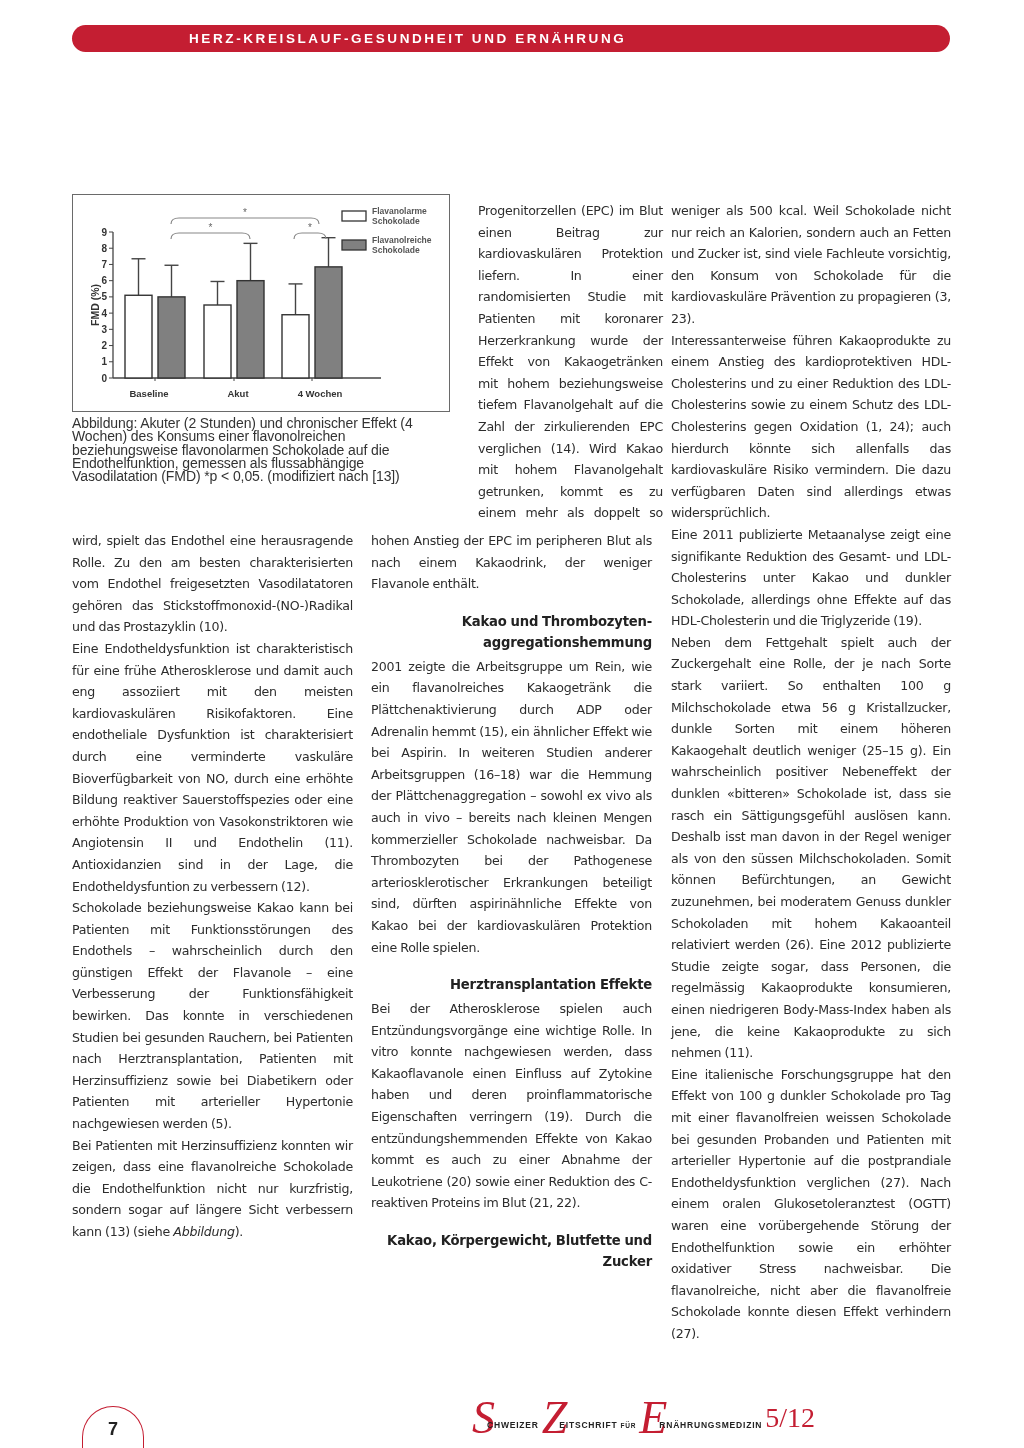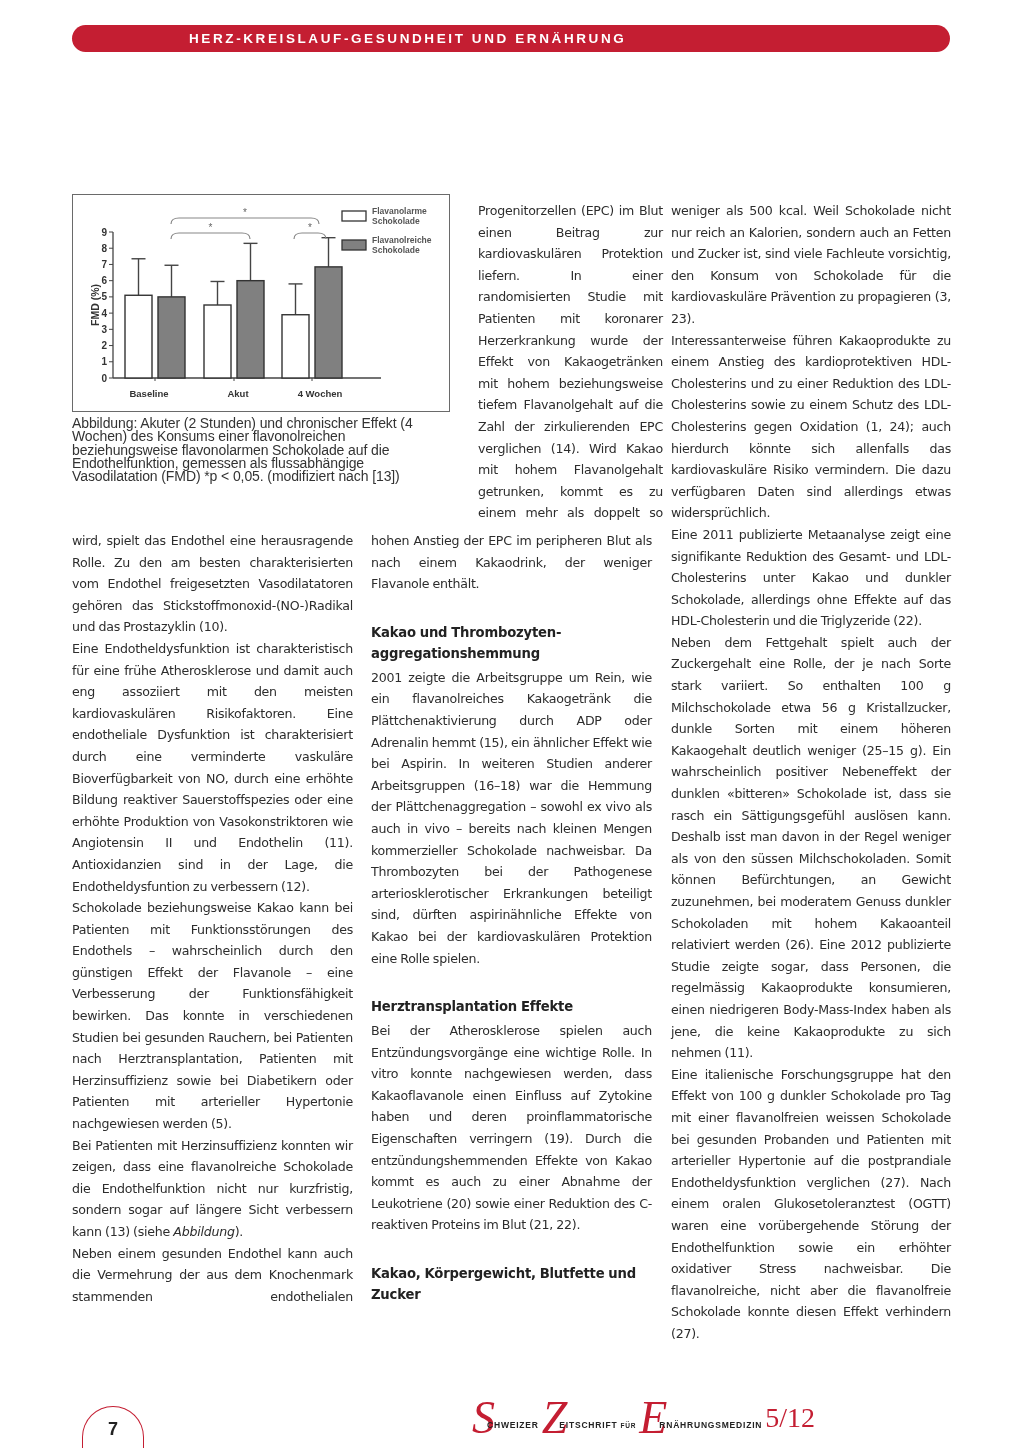--- a/index.html
+++ b/index.html
@@ -28,22 +28,22 @@
   }
 
   .col {
     position: absolute; font-family: "DejaVu Sans", sans-serif;
     font-size: 12.6px; line-height: 21.6px; color: #2d2d2d;
     text-align: justify; letter-spacing: -0.25px; word-spacing: -0.5px;
   }
   .col p { margin: 0; }
   .col h3 {
     font-family: "DejaVu Sans", sans-serif; font-weight: bold; font-size: 13.2px;
-    line-height: 21px; color: #222; text-align: left; letter-spacing: -0.2px;
-    margin-top: 27px; margin-bottom: 3px;
+    line-height: 21px; color: #222; text-align: right; letter-spacing: -0.2px;
+    margin-top: 16px; margin-bottom: 3px;
   }
   .col .last-line { text-align-last: justify; }
 
   #col1 { left: 72px; top: 530px; width: 281px; }
   #col2-top { left: 478px; top: 200px; width: 185px; }
   #col2 { left: 371px; top: 530px; width: 281px; }
   #col3 { left: 671px; top: 200px; width: 280px; }
 
   .page-num-tab {
     position: absolute; left: 82px; top: 1406px; width: 62px; height: 60px;
@@ -144,31 +144,30 @@
 </div>
 <div class="figure-caption">Abbildung: Akuter (2 Stunden) und chronischer Effekt (4 Wochen) des Konsums einer flavonolreichen beziehungsweise flavonolarmen Schokolade auf die Endothelfunktion, gemessen als flussabhängige Vasodilatation (FMD) *p &lt; 0,05. (modifiziert nach [13])</div>
 
 <div class="col" id="col2-top">
   <p class="last-line">Progenitorzellen (EPC) im Blut einen Beitrag zur kardiovaskulären Protektion liefern. In einer randomisierten Studie mit Patienten mit koronarer Herzerkrankung wurde der Effekt von Kakaogetränken mit hohem beziehungsweise tiefem Flavanolgehalt auf die Zahl der zirkulierenden EPC verglichen (14). Wird Kakao mit hohem Flavanolgehalt getrunken, kommt es zu einem mehr als doppelt so</p>
 </div>
 
 <div class="col" id="col3">
   <p>weniger als 500 kcal. Weil Schokolade nicht nur reich an Kalorien, sondern auch an Fetten und Zucker ist, sind viele Fachleute vorsichtig, den Konsum von Schokolade für die kardiovaskuläre Prävention zu propagieren (3, 23).</p>
   <p>Interessanterweise führen Kakaoprodukte zu einem Anstieg des kardioprotektiven HDL-Cholesterins und zu einer Reduktion des LDL-Cholesterins sowie zu einem Schutz des LDL-Cholesterins gegen Oxidation (1, 24); auch hierdurch könnte sich allenfalls das kardiovaskuläre Risiko vermindern. Die dazu verfügbaren Daten sind allerdings etwas widersprüchlich.</p>
-  <p>Eine 2011 publizierte Metaanalyse zeigt eine signifikante Reduktion des Gesamt- und LDL-Cholesterins unter Kakao und dunkler Schokolade, allerdings ohne Effekte auf das HDL-Cholesterin und die Triglyzeride (22).</p>
+  <p>Eine 2011 publizierte Metaanalyse zeigt eine signifikante Reduktion des Gesamt- und LDL-Cholesterins unter Kakao und dunkler Schokolade, allerdings ohne Effekte auf das HDL-Cholesterin und die Triglyzeride (19).</p>
   <p>Neben dem Fettgehalt spielt auch der Zuckergehalt eine Rolle, der je nach Sorte stark variiert. So enthalten 100 g Milchschokolade etwa 56 g Kristallzucker, dunkle Sorten mit einem höheren Kakaogehalt deutlich weniger (25–15 g). Ein wahrscheinlich positiver Nebeneffekt der dunklen «bitteren» Schokolade ist, dass sie rasch ein Sättigungsgefühl auslösen kann. Deshalb isst man davon in der Regel weniger als von den süssen Milchschokoladen. Somit können Befürchtungen, an Gewicht zuzunehmen, bei moderatem Genuss dunkler Schokoladen mit hohem Kakaoanteil relativiert werden (26). Eine 2012 publizierte Studie zeigte sogar, dass Personen, die regelmässig Kakaoprodukte konsumieren, einen niedrigeren Body-Mass-Index haben als jene, die keine Kakaoprodukte zu sich nehmen (11).</p>
   <p>Eine italienische Forschungsgruppe hat den Effekt von 100 g dunkler Schokolade pro Tag mit einer flavanolfreien weissen Schokolade bei gesunden Probanden und Patienten mit arterieller Hypertonie auf die postprandiale Endotheldysfunktion verglichen (27). Nach einem oralen Glukosetoleranztest (OGTT) waren eine vorübergehende Störung der Endothelfunktion sowie ein erhöhter oxidativer Stress nachweisbar. Die flavanolreiche, nicht aber die flavanolfreie Schokolade konnte diesen Effekt verhindern (27).</p>
 </div>
 
 <div class="col" id="col1">
   <p>wird, spielt das Endothel eine herausragende Rolle. Zu den am besten charakterisierten vom Endothel freigesetzten Vasodilatatoren gehören das Stickstoffmonoxid-(NO-)Radikal und das Prostazyklin (10).</p>
   <p>Eine Endotheldysfunktion ist charakteristisch für eine frühe Atherosklerose und damit auch eng assoziiert mit den meisten kardiovaskulären Risikofaktoren. Eine endotheliale Dysfunktion ist charakterisiert durch eine verminderte vaskuläre Bioverfügbarkeit von NO, durch eine erhöhte Bildung reaktiver Sauerstoffspezies oder eine erhöhte Produktion von Vasokonstriktoren wie Angiotensin II und Endothelin (11). Antioxidanzien sind in der Lage, die Endotheldysfuntion zu verbessern (12).</p>
   <p>Schokolade beziehungsweise Kakao kann bei Patienten mit Funktionsstörungen des Endothels – wahrscheinlich durch den günstigen Effekt der Flavanole – eine Verbesserung der Funktionsfähigkeit bewirken. Das konnte in verschiedenen Studien bei gesunden Rauchern, bei Patienten nach Herztransplantation, Patienten mit Herzinsuffizienz sowie bei Diabetikern oder Patienten mit arterieller Hypertonie nachgewiesen werden (5).</p>
   <p><span>Bei Patienten mit Herzinsuffizienz konnten wir zeigen, dass eine flavanolreiche Schokolade die Endothelfunktion nicht nur kurzfristig, sondern sogar auf längere Sicht verbessern kann (13) (siehe </span><i>Abbildung</i><span>).</span></p>
-  <p class="last-line">Neben einem gesunden Endothel kann auch die Vermehrung der aus dem Knochenmark stammenden endothelialen</p>
 </div>
 
 <div class="col" id="col2">
   <p>hohen Anstieg der EPC im peripheren Blut als nach einem Kakaodrink, der weniger Flavanole enthält.</p>
   <h3>Kakao und Thrombozyten-aggregationshemmung</h3>
   <p>2001 zeigte die Arbeitsgruppe um Rein, wie ein flavanolreiches Kakaogetränk die Plättchenaktivierung durch ADP oder Adrenalin hemmt (15), ein ähnlicher Effekt wie bei Aspirin. In weiteren Studien anderer Arbeitsgruppen (16–18) war die Hemmung der Plättchenaggregation – sowohl ex vivo als auch in vivo – bereits nach kleinen Mengen kommerzieller Schokolade nachweisbar. Da Thrombozyten bei der Pathogenese arteriosklerotischer Erkrankungen beteiligt sind, dürften aspirinähnliche Effekte von Kakao bei der kardiovaskulären Protektion eine Rolle spielen.</p>
   <h3>Herztransplantation Effekte</h3>
   <p>Bei der Atherosklerose spielen auch Entzündungsvorgänge eine wichtige Rolle. In vitro konnte nachgewiesen werden, dass Kakaoflavanole einen Einfluss auf Zytokine haben und deren proinflammatorische Eigenschaften verringern (19). Durch die entzündungshemmenden Effekte von Kakao kommt es auch zu einer Abnahme der Leukotriene (20) sowie einer Reduktion des C-reaktiven Proteins im Blut (21, 22).</p>
   <h3>Kakao, Körpergewicht, Blutfette und Zucker</h3>
 </div>

